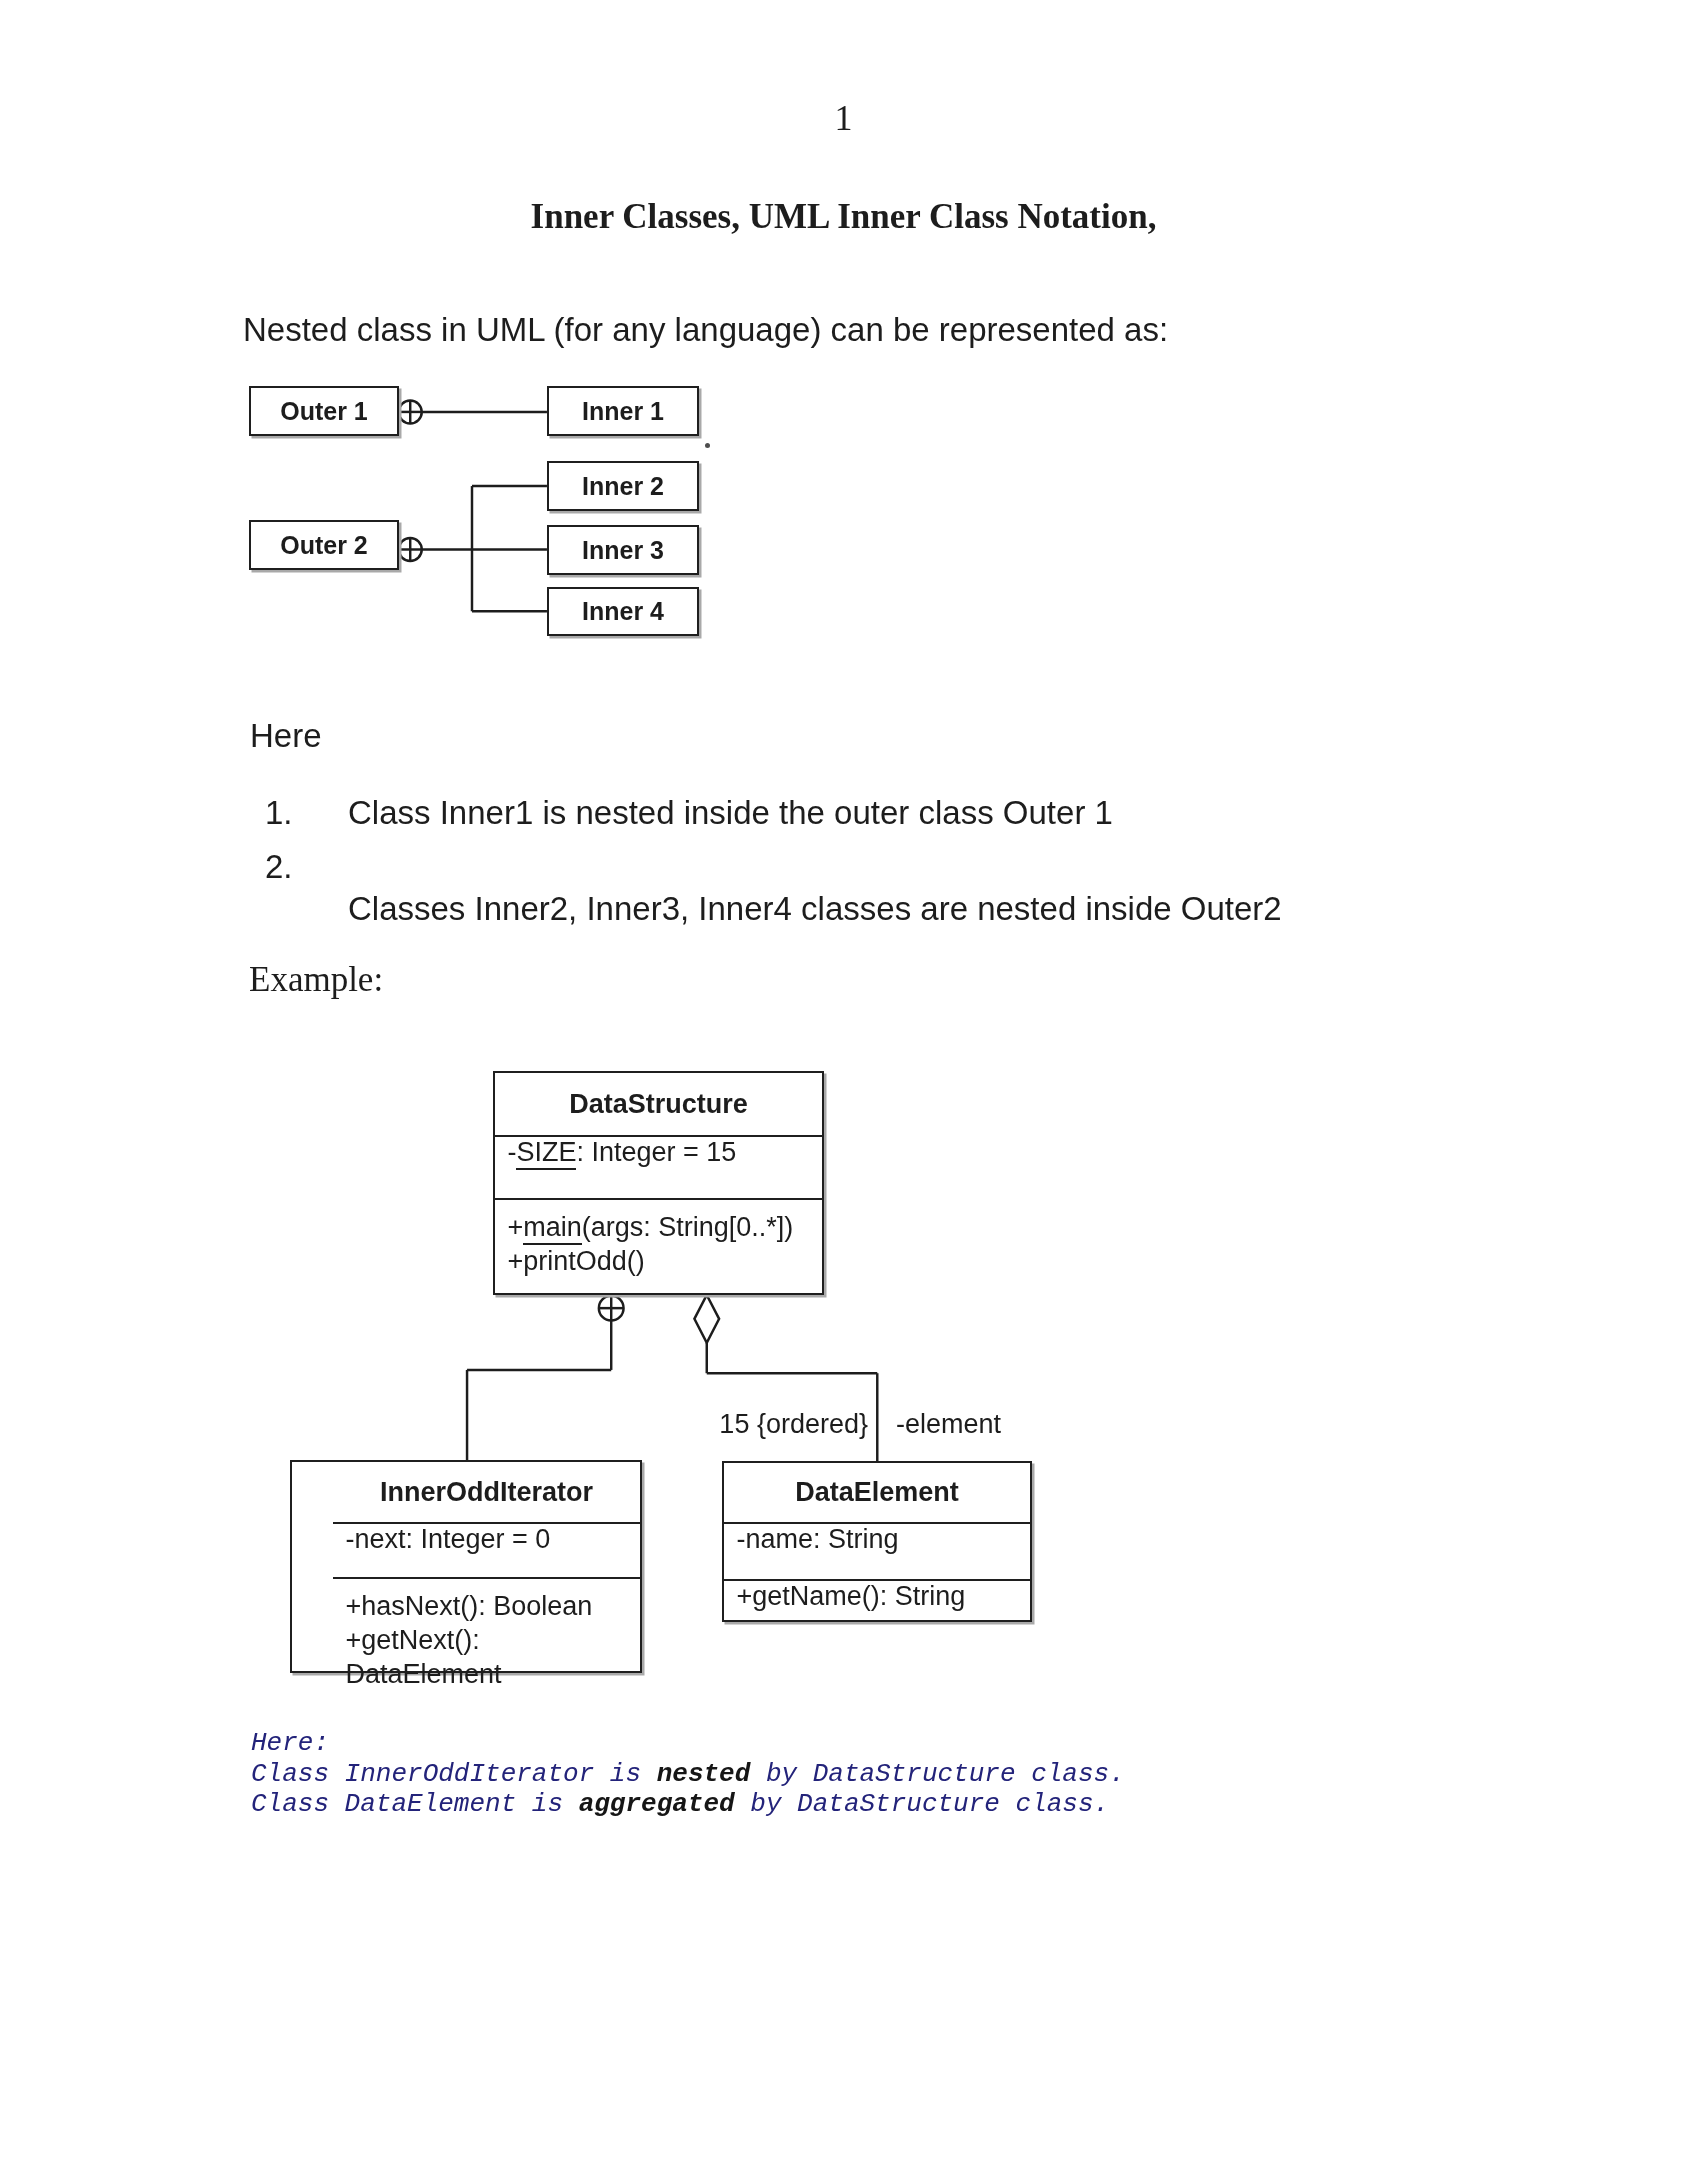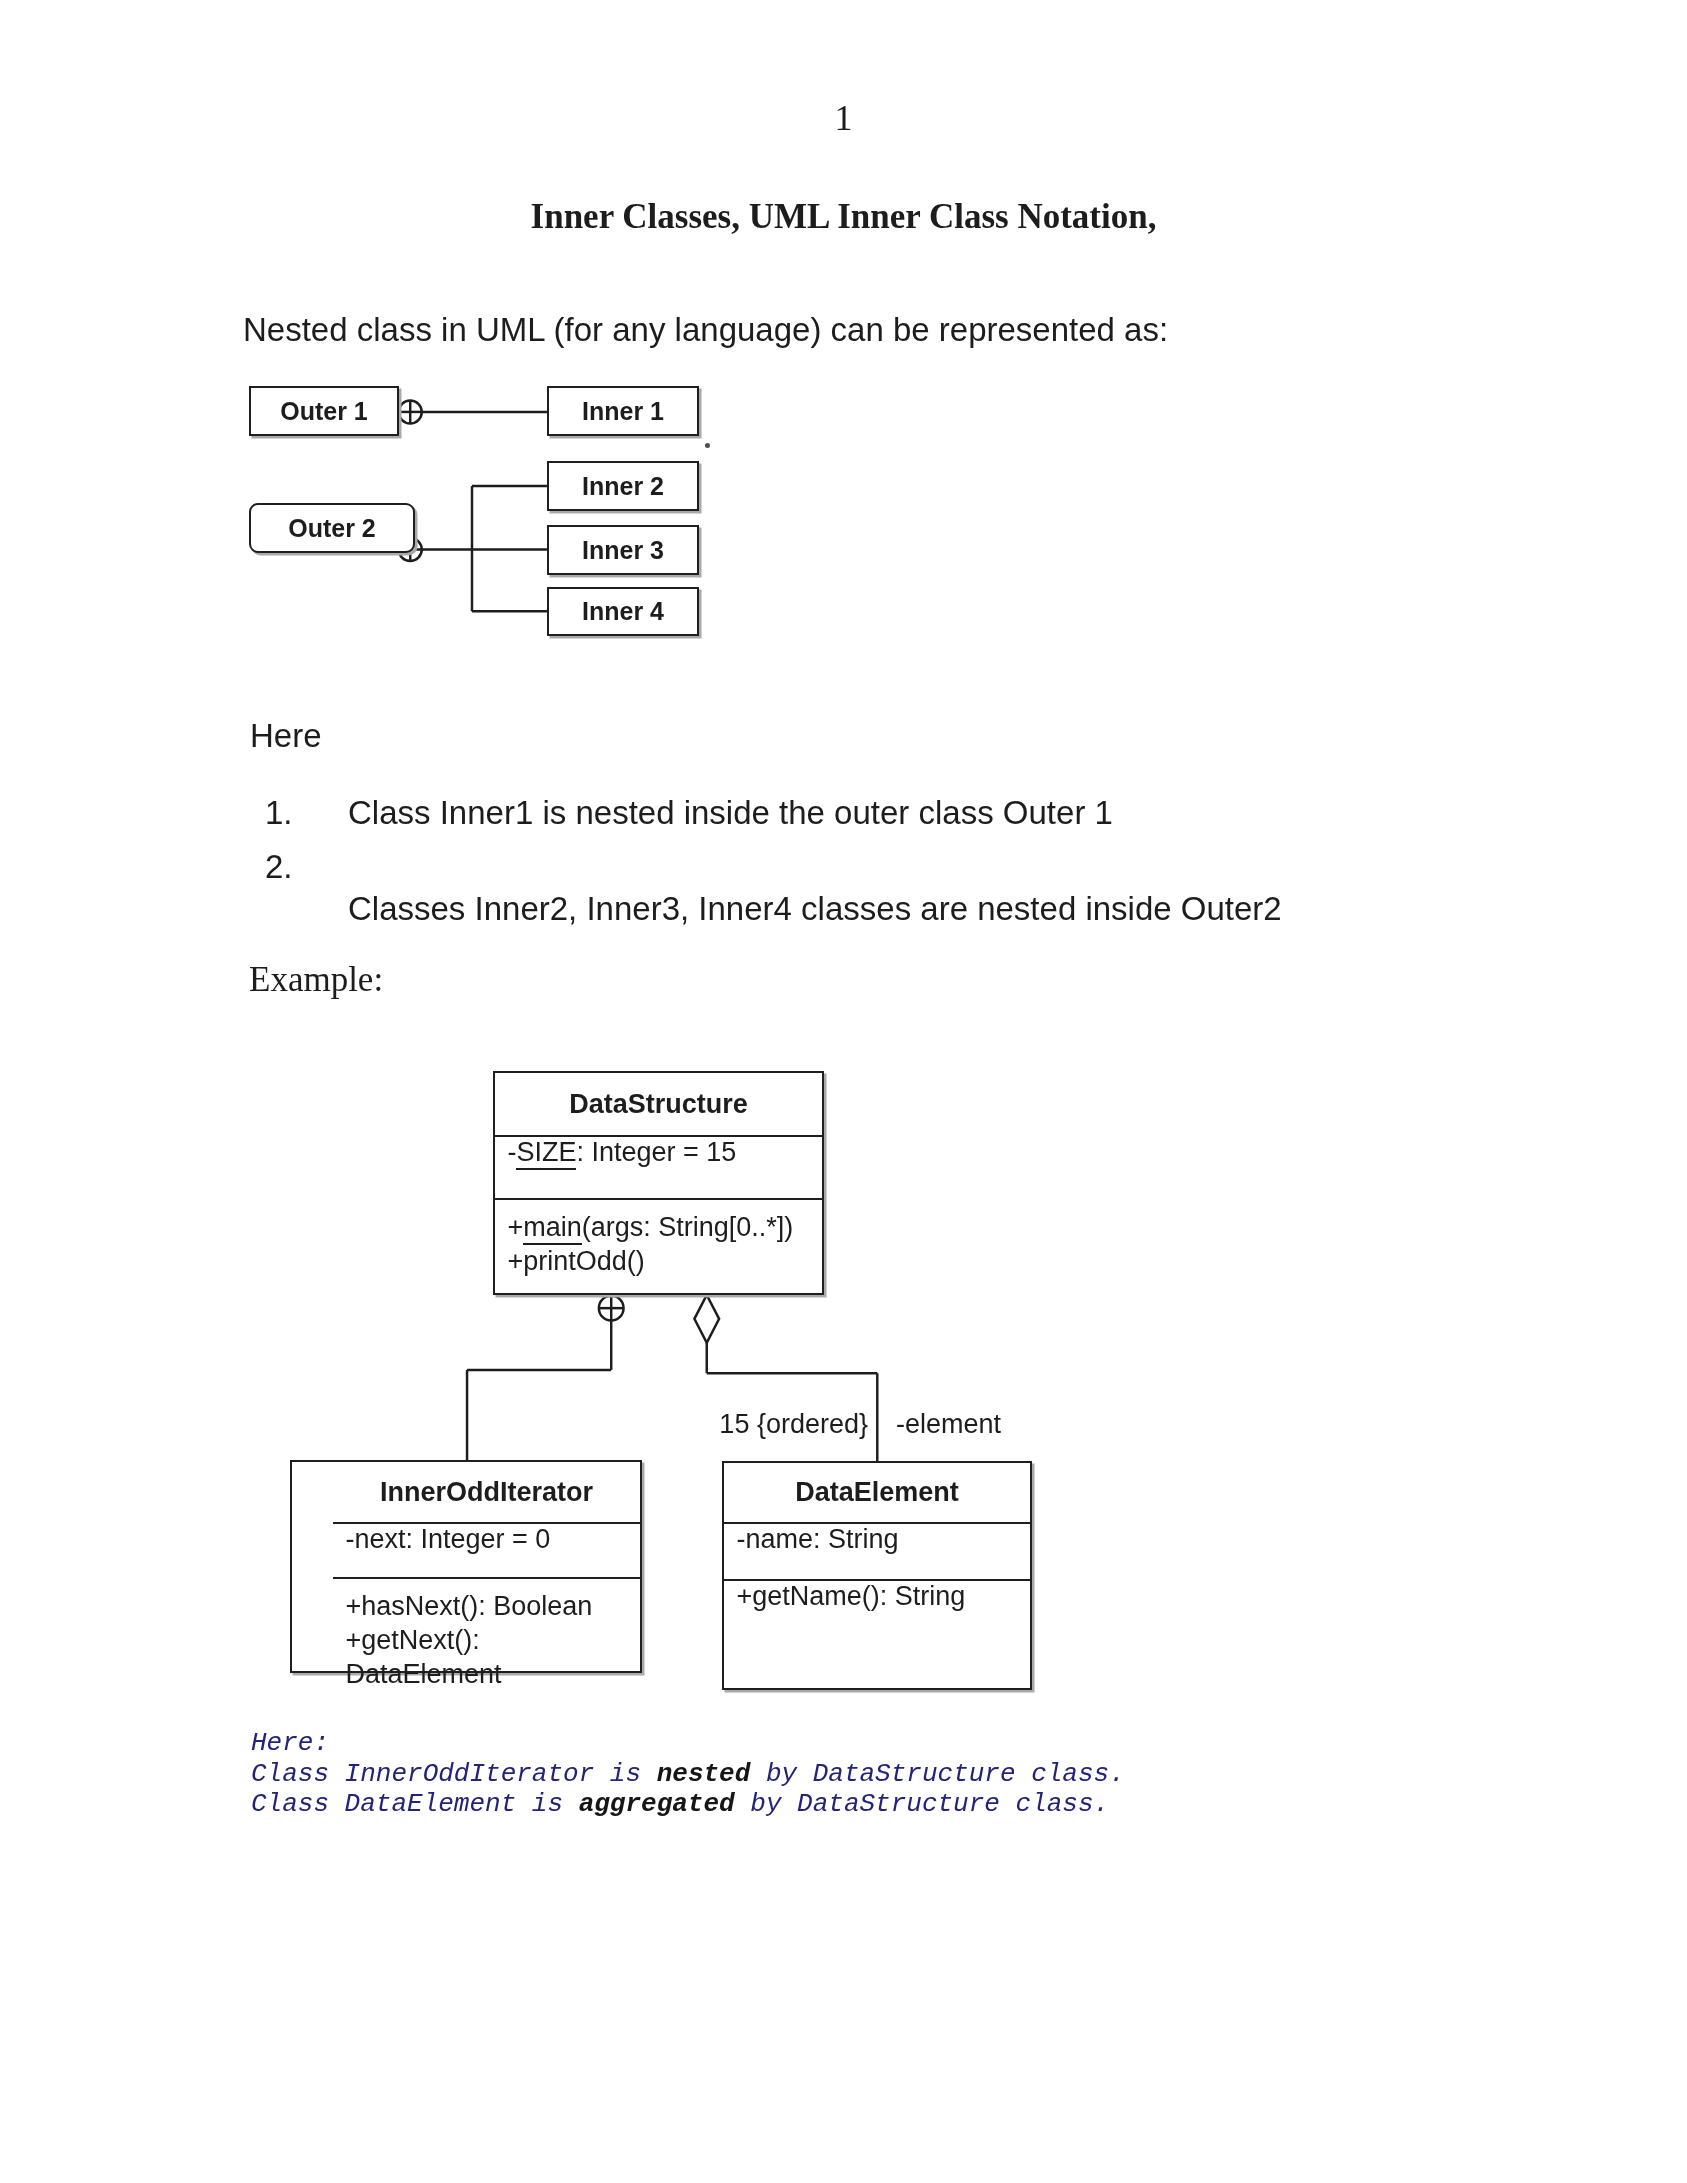--- a/index.html
+++ b/index.html
@@ -126,21 +126,21 @@
   <div>
     <div class="nbox" style="left:249px;top:386px;width:150px;height:50px;">
       <span>Outer 1</span>
     </div>
     <div class="nbox" style="left:547px;top:386px;width:152px;height:50px;">
       <span>Inner 1</span>
     </div>
     <div class="nbox" style="left:547px;top:461px;width:152px;height:50px;">
       <span>Inner 2</span>
     </div>
-    <div class="nbox" style="left:249px;top:503px;width:166px;height:50px;border-radius:9px;">
+    <div class="nbox" style="left:249px;top:520px;width:150px;height:50px;">
       <span>Outer 2</span>
     </div>
     <div class="nbox" style="left:547px;top:525px;width:152px;height:50px;">
       <span>Inner 3</span>
     </div>
     <div class="nbox" style="left:547px;top:587px;width:152px;height:49px;">
       <span>Inner 4</span>
     </div>
     <div class="abs stray-dot"></div>
   </div>
@@ -177,21 +177,21 @@
 
     <div class="uml" style="left:290px;top:1460px;width:352px;height:213px;padding-left:41px;">
       <div class="name" style="height:60px;">InnerOddIterator</div>
       <div class="compartment one-line" style="height:55px;">-next: Integer = 0</div>
       <div class="compartment multi-line" style="height:92px;">
         <div>+hasNext(): Boolean</div>
         <div>+getNext(): DataElement</div>
       </div>
     </div>
 
-    <div class="uml" style="left:722px;top:1461px;width:310px;height:229px;">
+    <div class="uml" style="left:722px;top:1461px;width:310px;height:161px;">
       <div class="name" style="height:59px;">DataElement</div>
       <div class="compartment one-line" style="height:57px;">-name: String</div>
       <div class="compartment one-line" style="height:62px;">+getName(): String</div>
     </div>
   </div>
 
   <div class="abs footer-note">
     <div>Here:</div>
     <div><span>Class InnerOddIterator is </span><span class="b">nested</span><span> by DataStructure class.</span></div>
     <div><span>Class DataElement is </span><span class="b">aggregated</span><span> by DataStructure class.</span></div>

